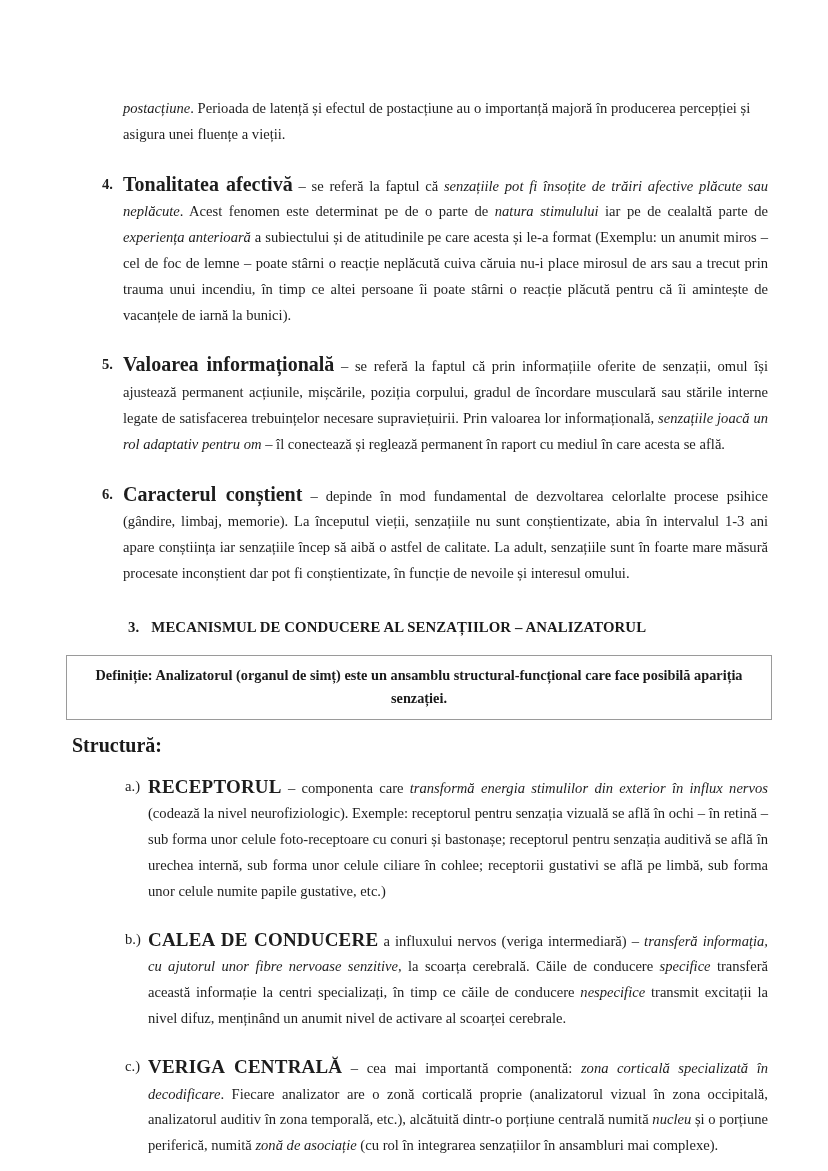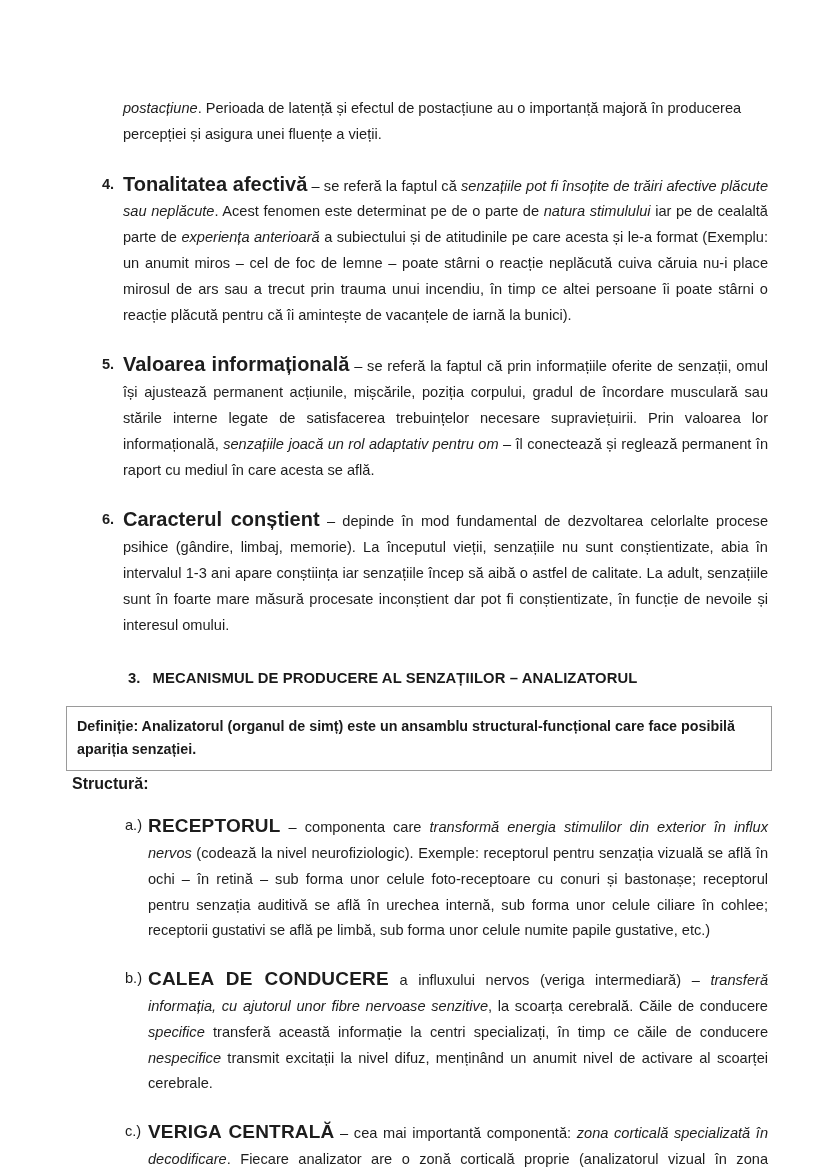--- a/index.html
+++ b/index.html
@@ -16,20 +16,21 @@
     color: #1a1a1a;
     overflow: hidden;
   }
   .page {
     position: absolute;
     left: 0;
     top: 0;
     width: 828px;
     height: 1171px;
     background: #ffffff;
+    font-family: Liberation Serif, serif;
   }
   .content {
     position: absolute;
     left: 66px;
     top: 96px;
     width: 702px;
   }
 
   
   .para {
@@ -90,29 +91,30 @@
   .def-box {
     margin-top: 14px;
     margin-left: 0;
     width: 706px;
     box-sizing: border-box;
     border: 1px solid #9a9a9a;
     padding: 8px 10px 9px 10px;
     font-weight: bold;
     font-size: 14.3px;
     line-height: 23px;
-    text-align: left;
+    text-align: center;
     background: #ffffff;
   }
 
   
   .struct-label {
+    margin-top: 12px;
     margin-left: 6px;
     font-weight: bold;
-    font-size: 16px;
+    font-size: 20px;
     line-height: 26px;
   }
 
   
   .let-list {
     margin-top: 16px;
   }
   .let-item {
     position: relative;
     margin-left: 59px;
@@ -145,21 +147,21 @@
     </p>
 
     <div id="numbered-list">
         <div class="para num-item"><span class="num-marker">4.</span><span class="lead">Tonalitatea afectivă</span><span class=""> – se referă la faptul că </span><span class="it">senzațiile pot fi însoțite de trăiri afective plăcute sau neplăcute</span><span class="">. Acest fenomen este determinat pe de o parte de </span><span class="it">natura stimulului</span><span class=""> iar pe de cealaltă parte de </span><span class="it">experiența anterioară</span><span class=""> a subiectului și de atitudinile pe care acesta și le-a format (Exemplu: un anumit miros – cel de foc de lemne – poate stârni o reacție neplăcută cuiva căruia nu-i place mirosul de ars sau a trecut prin trauma unui incendiu, în timp ce altei persoane îi poate stârni o reacție plăcută pentru că îi amintește de vacanțele de iarnă la bunici).</span></div>
         <div class="para num-item"><span class="num-marker">5.</span><span class="lead">Valoarea informațională</span><span class=""> – se referă la faptul că prin informațiile oferite de senzații, omul își ajustează permanent acțiunile, mișcările, poziția corpului, gradul de încordare musculară sau stările interne legate de satisfacerea trebuințelor necesare supraviețuirii. Prin valoarea lor informațională, </span><span class="it">senzațiile joacă un rol adaptativ pentru om</span><span class=""> – îl conectează și reglează permanent în raport cu mediul în care acesta se află.</span></div>
         <div class="para num-item"><span class="num-marker">6.</span><span class="lead">Caracterul conștient</span><span class=""> – depinde în mod fundamental de dezvoltarea celorlalte procese psihice (gândire, limbaj, memorie). La începutul vieții, senzațiile nu sunt conștientizate, abia în intervalul 1-3 ani apare conștiința iar senzațiile încep să aibă o astfel de calitate. La adult, senzațiile sunt în foarte mare măsură procesate inconștient dar pot fi conștientizate, în funcție de nevoile și interesul omului.</span></div>
       </div>
 
     <div class="section-heading">
       <span class="sh-num">3.</span>
-      <span>MECANISMUL DE PRODUCERE AL SENZAȚIILOR – ANALIZATORUL</span>
+      <span>MECANISMUL DE CONDUCERE AL SENZAȚIILOR – ANALIZATORUL</span>
     </div>
 
     <div class="def-box">Definiție: Analizatorul (organul de simț) este un ansamblu structural-funcțional care face posibilă apariția senzației.</div>
 
     <div class="struct-label">Structură:</div>
 
     <div class="let-list" id="lettered-list">
         <div class="para let-item"><span class="let-marker">a.)</span><span class="lead">RECEPTORUL</span><span class=""> – componenta care </span><span class="it">transformă energia stimulilor din exterior în influx nervos</span><span class=""> (codează la nivel neurofiziologic). Exemple: receptorul pentru senzația vizuală se află în ochi – în retină – sub forma unor celule foto-receptoare cu conuri și bastonașe; receptorul pentru senzația auditivă se află în urechea internă, sub forma unor celule ciliare în cohlee; receptorii gustativi se află pe limbă, sub forma unor celule numite papile gustative, etc.)</span></div>
         <div class="para let-item"><span class="let-marker">b.)</span><span class="lead">CALEA DE CONDUCERE</span><span class=""> a influxului nervos (veriga intermediară) – </span><span class="it">transferă informația, cu ajutorul unor fibre nervoase senzitive</span><span class="">, la scoarța cerebrală. Căile de conducere </span><span class="it">specifice</span><span class=""> transferă această informație la centri specializați, în timp ce căile de conducere </span><span class="it">nespecifice</span><span class=""> transmit excitații la nivel difuz, menținând un anumit nivel de activare al scoarței cerebrale.</span></div>
         <div class="para let-item"><span class="let-marker">c.)</span><span class="lead">VERIGA CENTRALĂ</span><span class=""> – cea mai importantă componentă: </span><span class="it">zona corticală specializată în decodificare</span><span class="">. Fiecare analizator are o zonă corticală proprie (analizatorul vizual în zona occipitală, analizatorul auditiv în zona temporală, etc.), alcătuită dintr-o porțiune centrală numită </span><span class="it">nucleu</span><span class=""> și o porțiune periferică, numită </span><span class="it">zonă de asociație</span><span class=""> (cu rol în integrarea senzațiilor în ansambluri mai complexe).</span></div>

